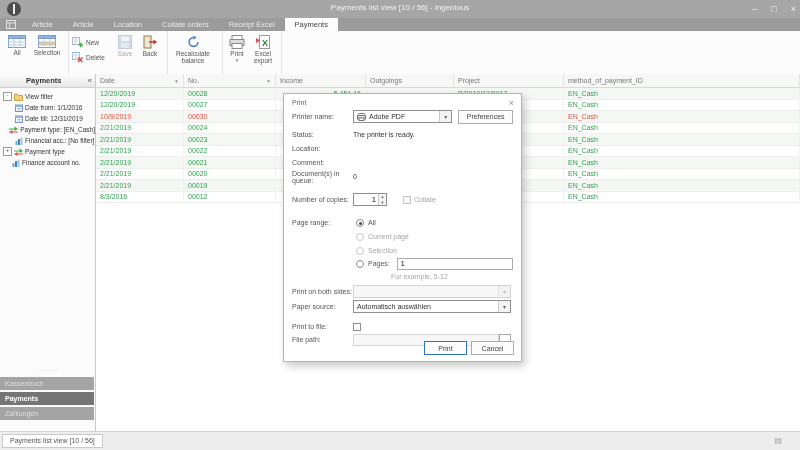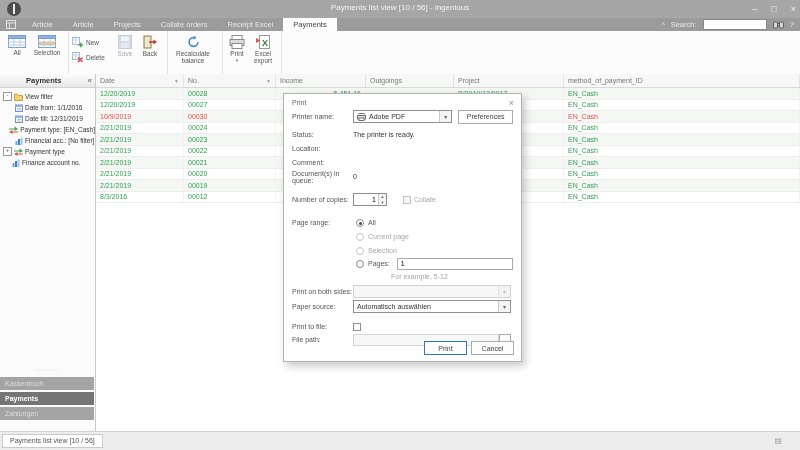--- a/index.html
+++ b/index.html
@@ -130,35 +130,24 @@
 
   <div class="tabrow">
     <div class="appmenu">
       <svg width="10" height="9">
         <rect x="0.5" y="0.5" width="9" height="8" fill="none" stroke="#e2e2e2"></rect>
         <path d="M0.5 3 H9.5 M3.5 3 V8.5" stroke="#e2e2e2"></path>
       </svg>
     </div>
     <div class="rtab">Article</div>
     <div class="rtab">Article</div>
-    <div class="rtab">Projects</div>
+    <div class="rtab">Location</div>
     <div class="rtab">Collate orders</div>
     <div class="rtab">Receipt Excel</div>
     <div class="rtab active">Payments</div>
-    <div class="tab-right">
-      <span class="chev">^</span>
-      <span>Search:</span>
-      <input class="searchbox" style="">
-      <svg width="11" height="9">
-        <rect x="0.5" y="2" width="4" height="6" rx="1" fill="#d8d8d8" stroke="#5a5a5a"></rect>
-        <rect x="6.5" y="2" width="4" height="6" rx="1" fill="#d8d8d8" stroke="#5a5a5a"></rect>
-        <rect x="4.5" y="3.5" width="2" height="2" fill="#d8d8d8" stroke="#5a5a5a"></rect>
-      </svg>
-      <span class="helpq">?</span>
-    </div>
   </div>
 
   <div class="ribbon">
 
     <div class="rgroup" style="width:62px;">
       <div class="bigbtn">
         <svg width="18" height="13">
           <rect x="0.5" y="0.5" width="17" height="12" fill="#fff" stroke="#7a9cc6"></rect>
           <rect x="0.5" y="0.5" width="17" height="3" fill="#8db4e2" stroke="#7a9cc6"></rect>
           <path d="M6 4 V13 M12 4 V13 M0 7 H18 M0 10 H18" stroke="#b8cce4" fill="none"></path>

